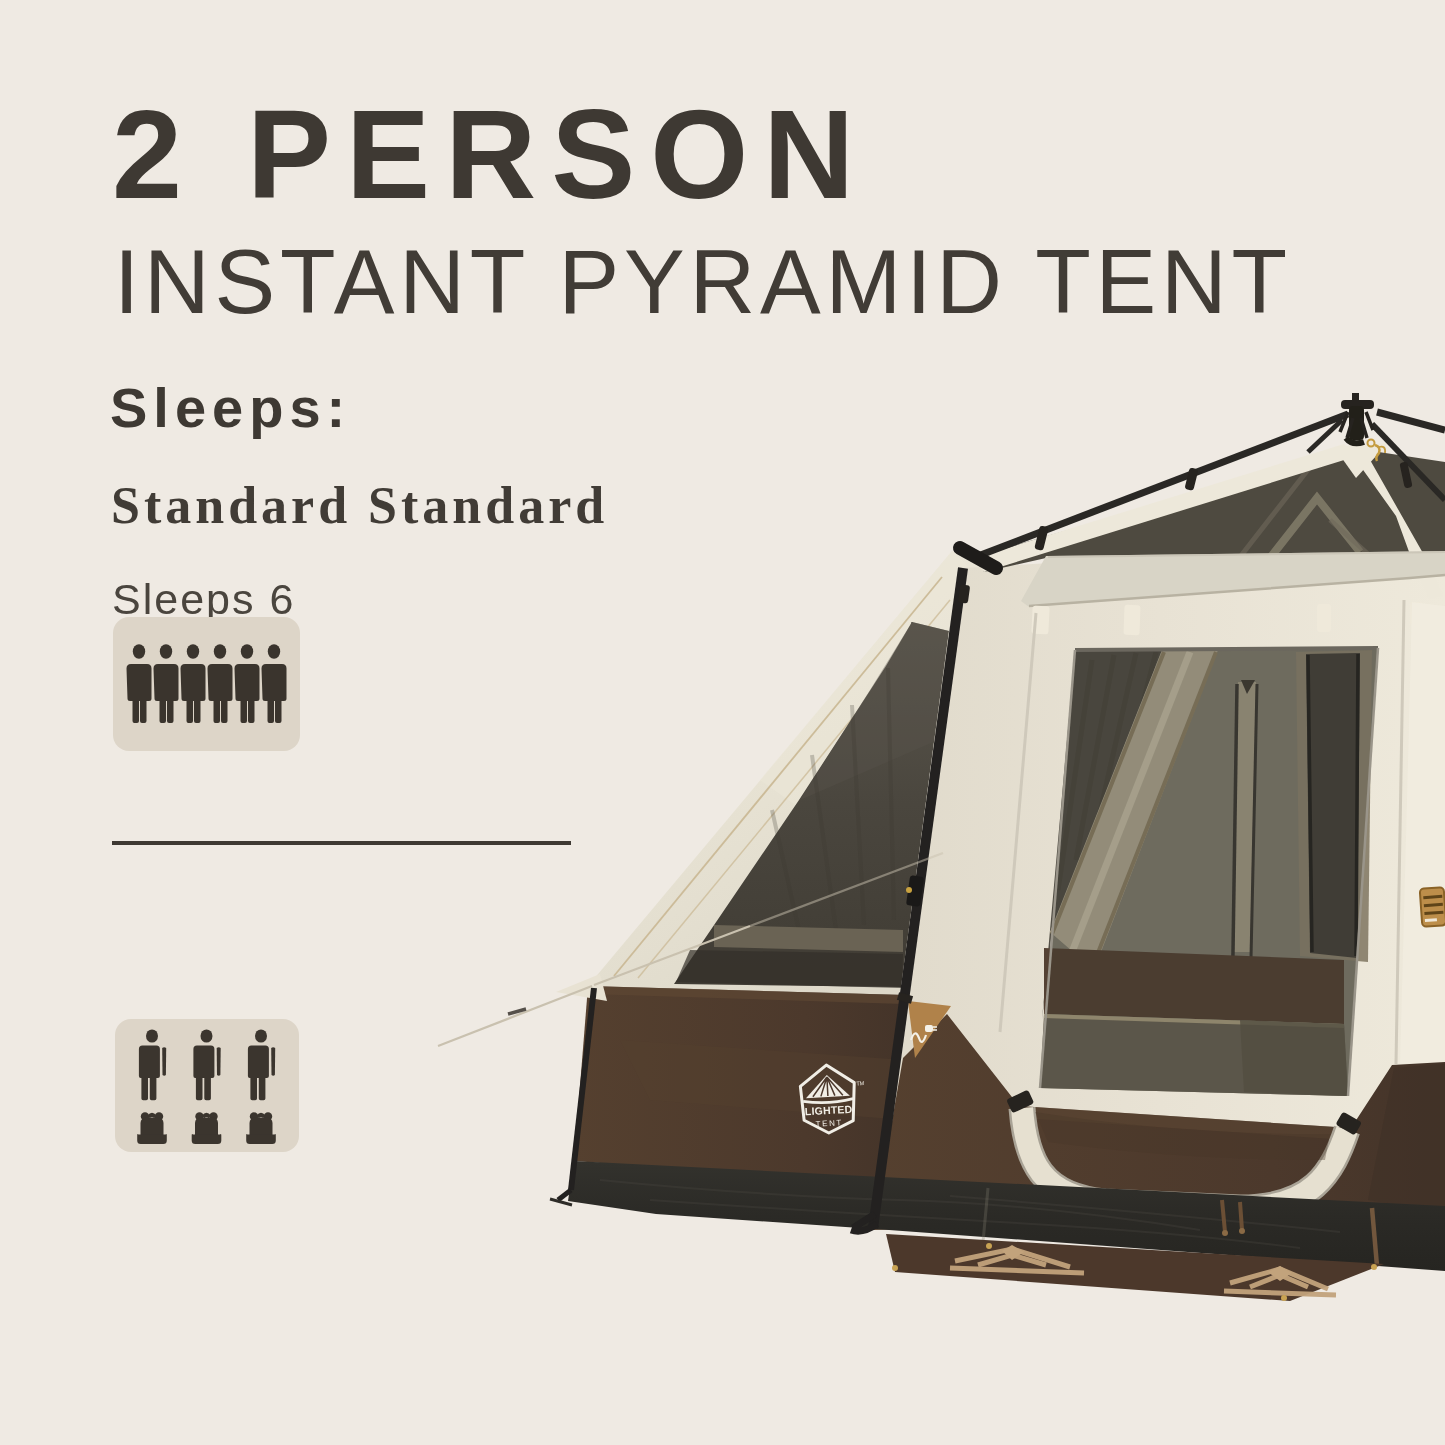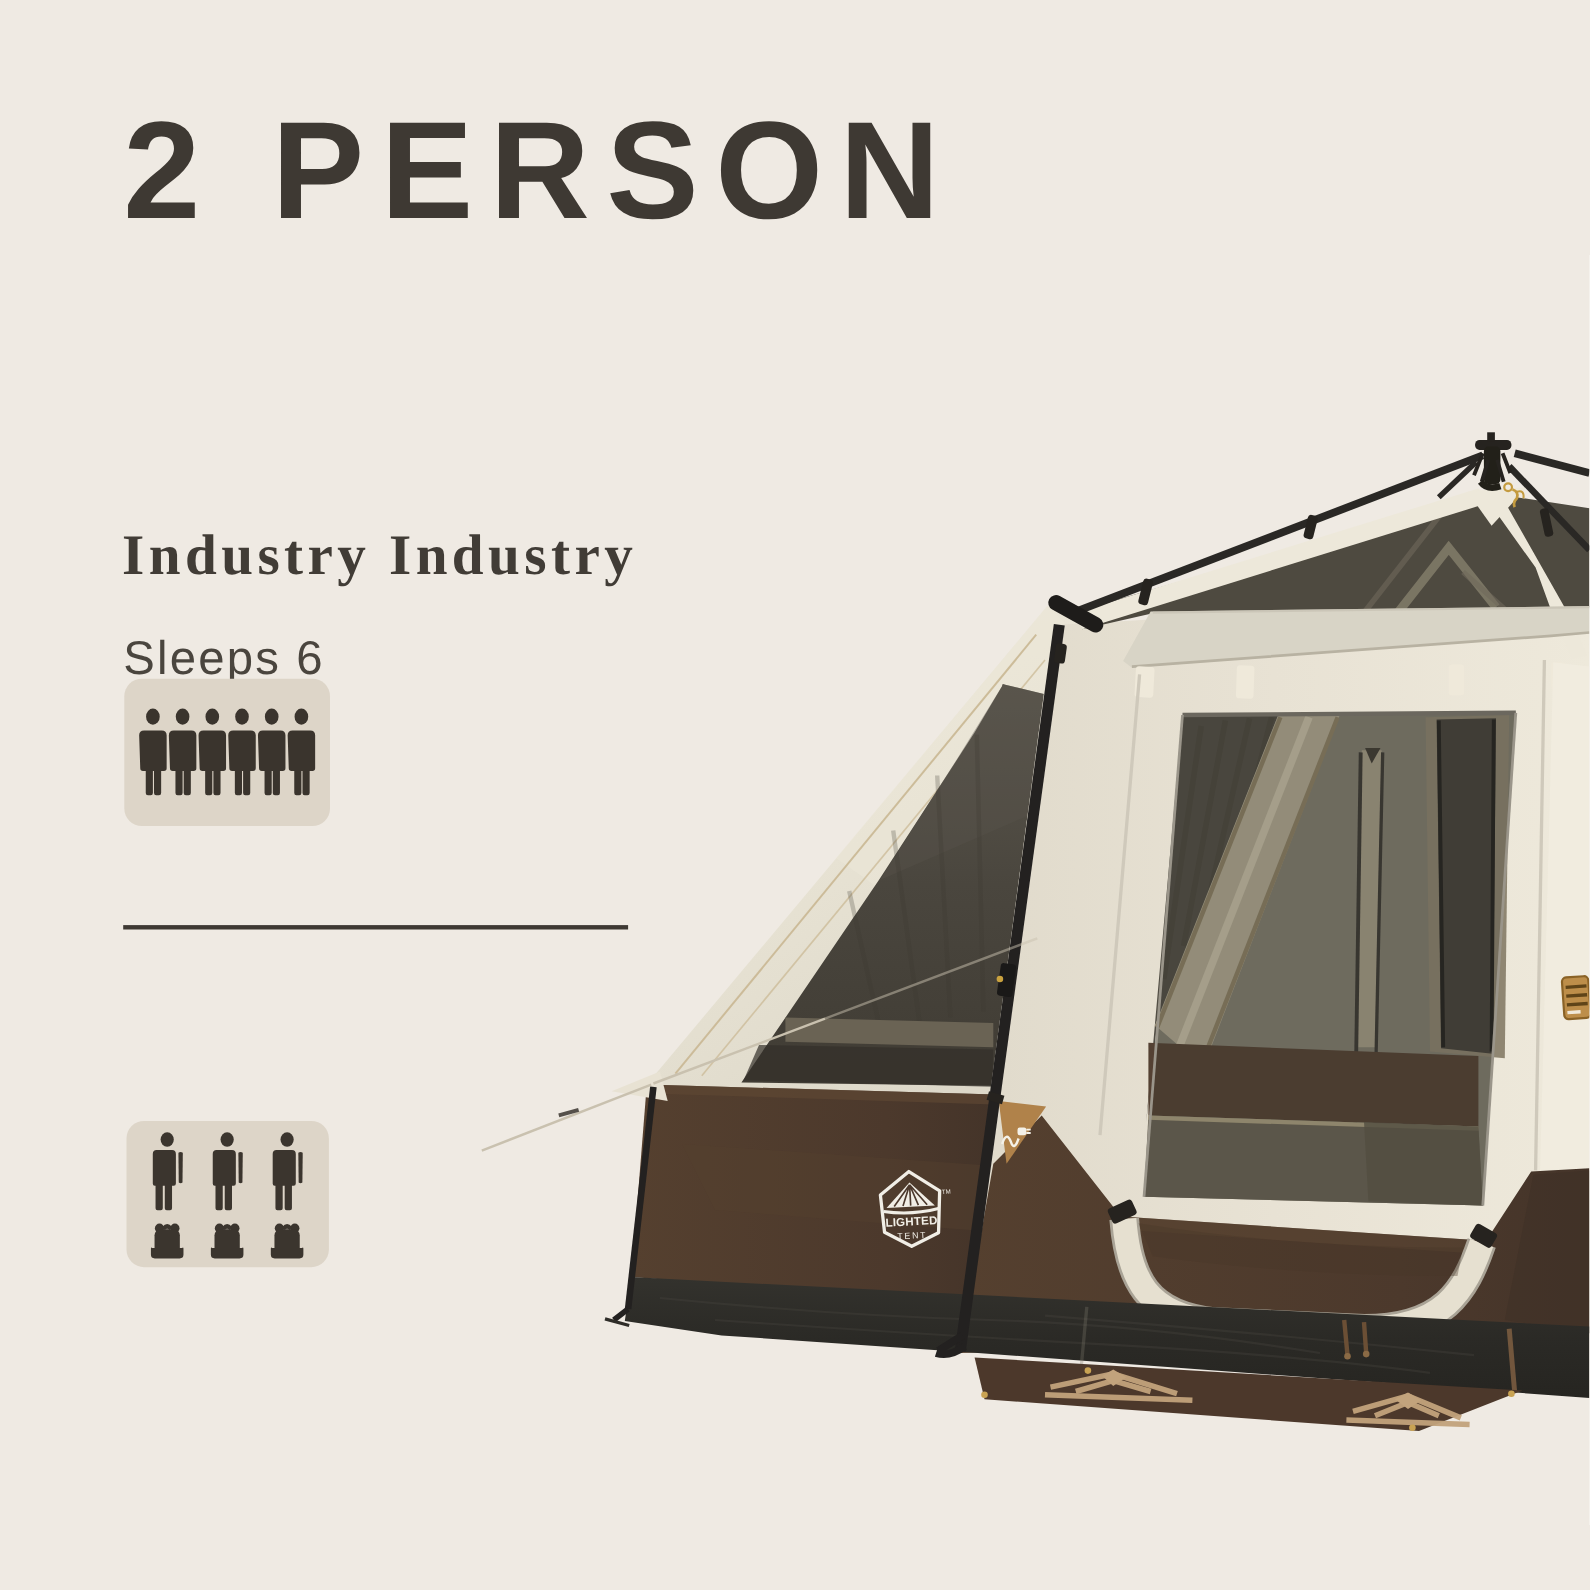--- a/index.html
+++ b/index.html
@@ -258,23 +258,25 @@
     <g stroke="#C9C1AF" stroke-width="2.2" fill="none">
       <path d="M592,986 L438,1046"></path>
       <path d="M750,926 L594,985"></path>
       <path d="M943,853 L750,926" opacity="0.5"></path>
     </g>
     <path d="M508,1014 L526,1009" stroke="#55504a" stroke-width="3.5"></path>
   </svg>
 
   <div class="abs" id="h1" style="left:112px;top:82px;font-size:126px;font-weight:bold;color:#3E3933;letter-spacing:15px;">2 PERSON</div>
 
-
-
-  <div class="abs" id="is" style="left:111px;top:476px;font-family:'Liberation Serif',serif;font-size:52px;font-weight:bold;color:#413C36;letter-spacing:4px;">Industry Industry</div>
+  <div class="abs" id="h2" style="left:114px;top:230px;font-size:91px;font-weight:normal;color:#413C36;letter-spacing:4.8px;">INSTANT PYRAMID TENT</div>
+
+  <div class="abs" id="sl" style="left:110px;top:375px;font-size:56px;font-weight:bold;color:#3E3933;letter-spacing:6px;">Sleeps:</div>
+
+  <div class="abs" id="is" style="left:111px;top:476px;font-family:'Liberation Serif',serif;font-size:52px;font-weight:bold;color:#413C36;letter-spacing:4px;">Standard Standard</div>
 
   <div class="abs" id="s6" style="left:112px;top:543px;font-size:43px;color:#4A453E;letter-spacing:2px;margin-top:32px;">Sleeps 6</div>
 
   <div class="abs" style="left:113px;top:617px;width:187px;height:134px;border-radius:16px;background:#DDD5C8;"></div>
 
   <svg class="abs" style="left:113px;top:617px" width="187" height="134" viewBox="0 0 187 134">
     <defs>
       <g id="p1" fill="#3A342D">
         <ellipse cx="0" cy="-71.5" rx="6.2" ry="7.3"></ellipse>
         <path d="M-12.5,-54.5 q0,-4.5 4.5,-4.5 l16,0 q4.5,0 4.5,4.5 l0,30 q0,2.5 -2.5,2.5 l-2.5,0 l0,20 q0,2 -2,2 l-2.5,0 q-2,0 -2,-2 l0,-20 l-1,0 l0,20 q0,2 -2,2 l-2.5,0 q-2,0 -2,-2 l0,-20 l-2.5,0 q-2.5,0 -2.5,-2.5 Z"></path>

